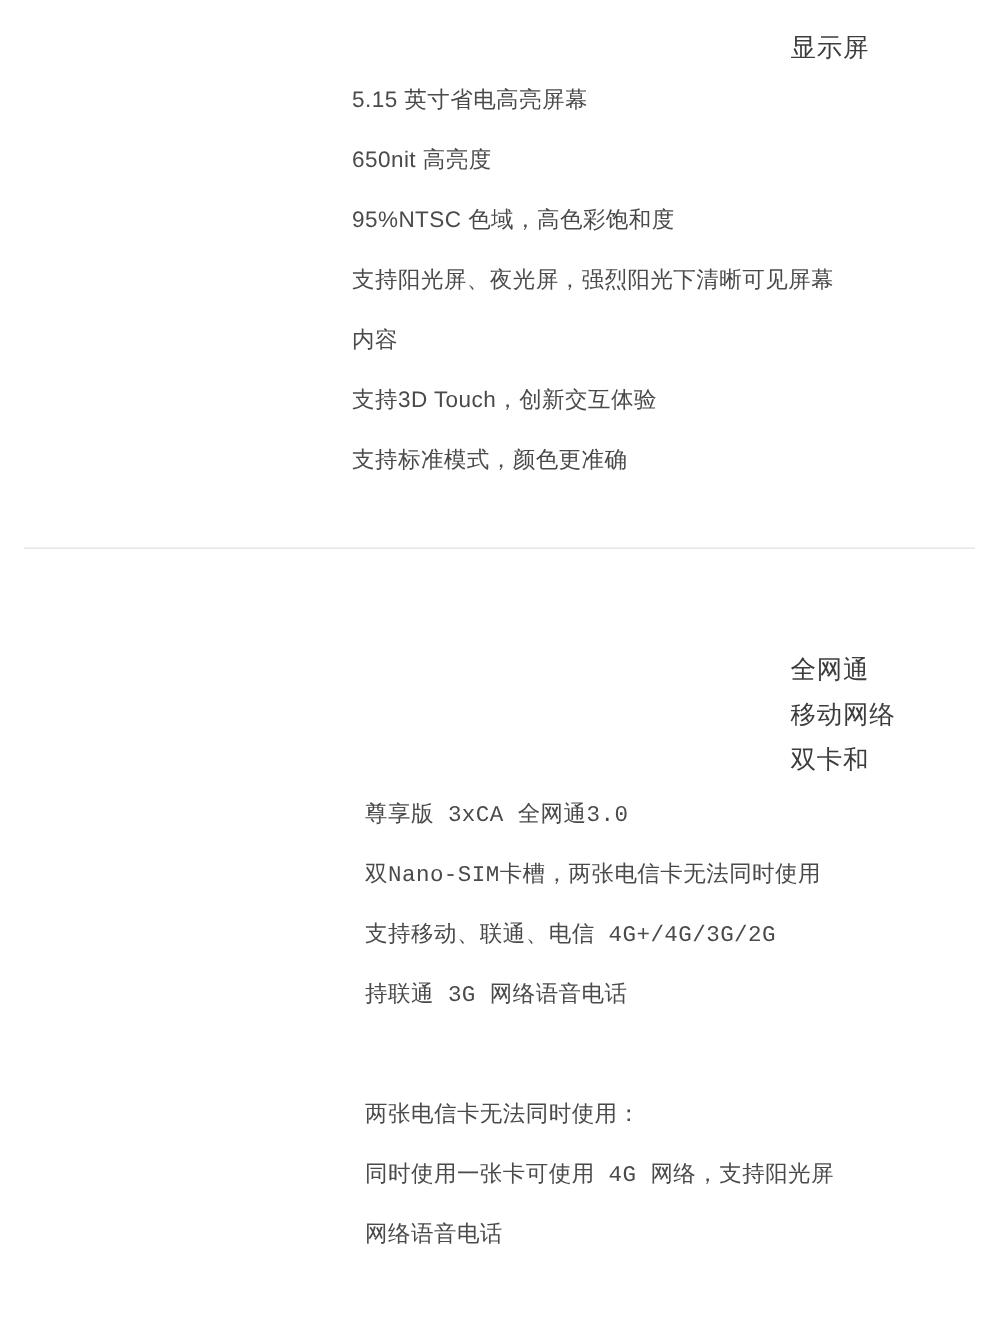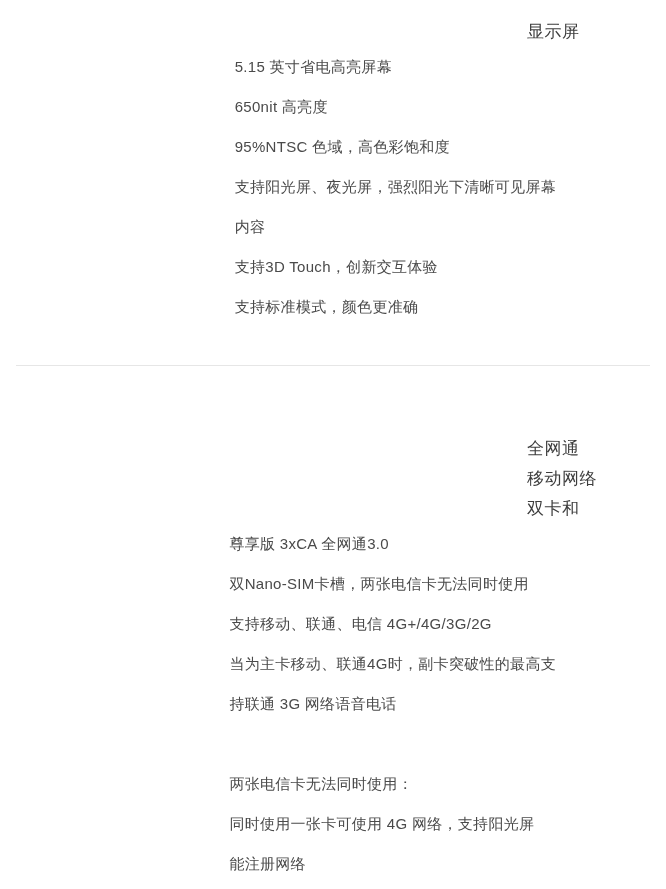--- a/index.html
+++ b/index.html
@@ -57,20 +57,21 @@
   .divider {
     height: 1px;
     background: #e6e6e6;
     margin: 0 16px;
   }
   .sec-display {
     padding-top: 17px;
   }
   .sec-network {
     padding-top: 68px;
+    font-family: Liberation Mono, monospace;
   }
   .divider-wrap {
     padding-top: 38px;
   }
 </style>
 </head>
 <body>
 
 <div class="page">
 
@@ -96,22 +97,21 @@
   <div class="spec-section sec-network">
     <div class="spec-label">
       <span class="lbl-line">全网通</span>
       <span class="lbl-line">移动网络</span>
       <span class="lbl-line">双卡和</span>
     </div>
     <div class="spec-body">
       <div class="spec-line">尊享版 3xCA 全网通3.0</div>
       <div class="spec-line">双Nano-SIM卡槽，两张电信卡无法同时使用</div>
       <div class="spec-line">支持移动、联通、电信 4G+/4G/3G/2G</div>
-      <div class="spec-line">当为主卡移动、联通4G时，副卡突破性的最高支</div>
       <div class="spec-line">持联通 3G 网络语音电话</div>
       <div class="spec-gap"></div>
       <div class="spec-line">两张电信卡无法同时使用：</div>
       <div class="spec-line">同时使用一张卡可使用 4G 网络，支持阳光屏</div>
-      <div class="spec-line">能注册网络</div>
+      <div class="spec-line">网络语音电话</div>
     </div>
   </div>
 
 </div>
 
 </body></html>

